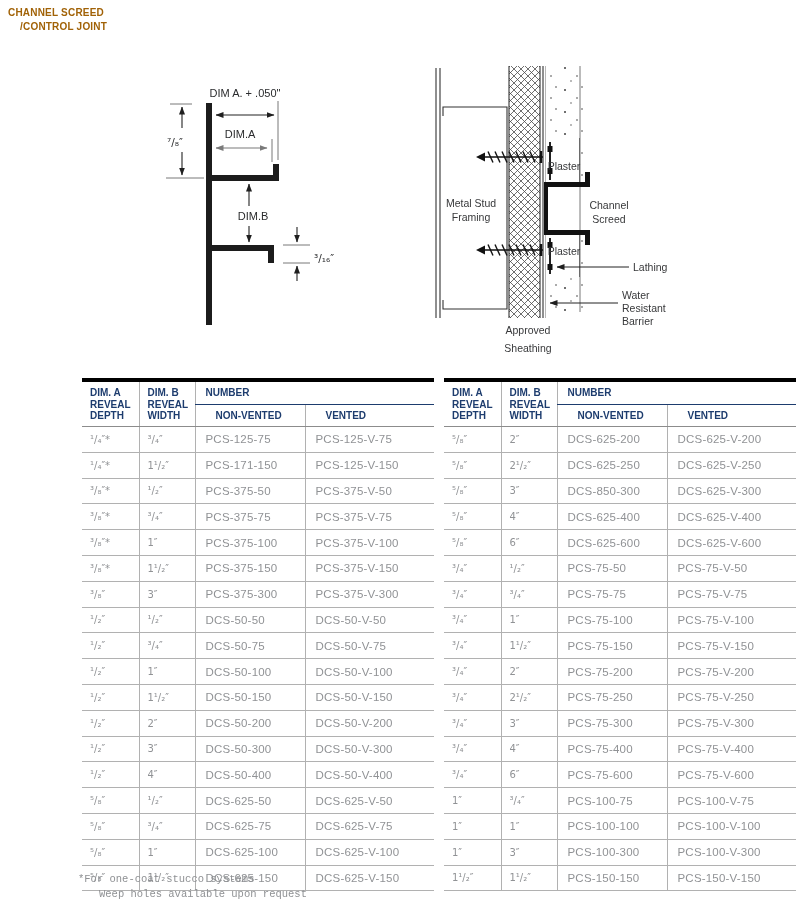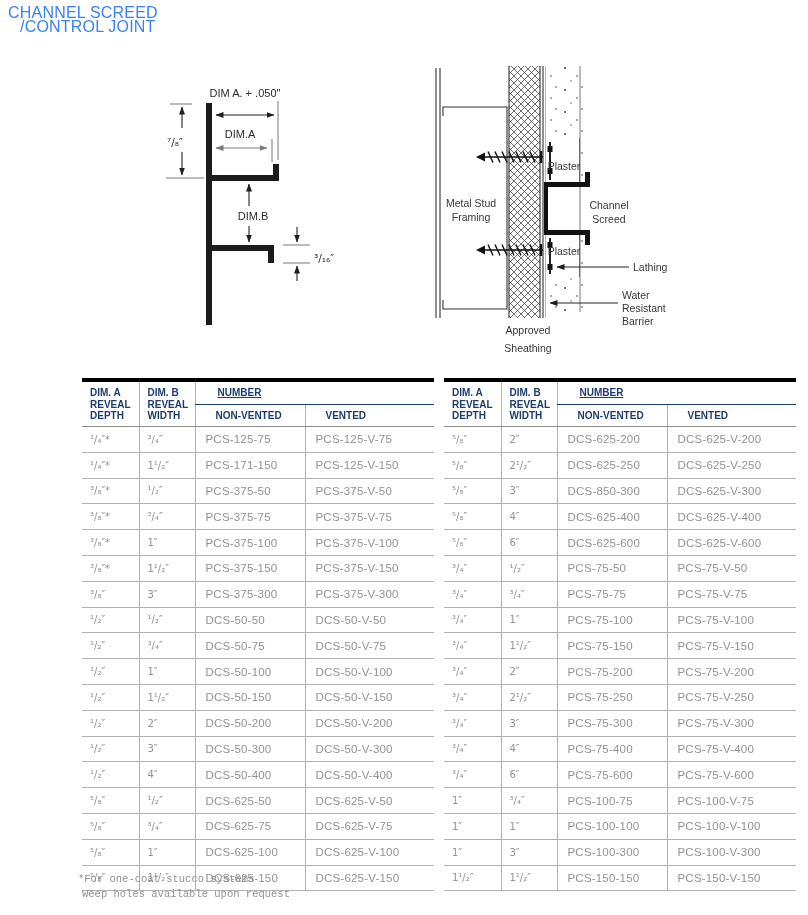--- a/index.html
+++ b/index.html
@@ -1,47 +1,47 @@
 <!DOCTYPE html>
 <html><head>
 <meta charset="utf-8">
 <style>
   html,body{margin:0;padding:0;background:#fff;}
   body{width:808px;height:915px;position:relative;overflow:hidden;
        font-family:"Liberation Sans",sans-serif;}
-  .title{position:absolute;left:8px;top:6px;color:#3b82f6;
-         font-weight:normal;font-size:16px;line-height:14px;letter-spacing:.2px;}
+  .title{position:absolute;left:8px;top:6px;color:#a16207;
+         font-weight:bold;font-size:10px;line-height:14px;letter-spacing:.2px;}
   .title .t2{margin-left:12px;}
   .diagram{position:absolute;}
   #profileSvg{left:120px;top:80px;}
   #sectionSvg{left:430px;top:62px;}
   .dlab{font-family:"Liberation Sans",sans-serif;font-size:11px;fill:#2a2b2d;}
   .frak{font-family:"DejaVu Sans",sans-serif;font-size:10.5px;}
   .slab{font-family:"Liberation Sans",sans-serif;font-size:10.5px;fill:#37383a;}
   .dim{stroke:#222;stroke-width:1.1;}
   .dimg{stroke:#7a7a7a;stroke-width:1.1;}
   .thin{stroke:#555;stroke-width:.8;}
   .ln{stroke:#333;stroke-width:1.1;fill:none;}
   .ldr{stroke:#222;stroke-width:1;}
   .ptable{position:absolute;top:378px;width:352px;border-collapse:collapse;
           table-layout:fixed;border-top:4px solid #000000;background:#fff;}
   #tblL{left:82px;} #tblR{left:444px;}
   .ptable th{color:#1d3c6e;font-weight:bold;font-size:10px;line-height:11.5px;
              text-align:left;vertical-align:top;padding:5px 2px 2px 8px;}
-  .ptable th.hnum{border-bottom:1.5px solid #1d3c6e;padding-left:22px;height:15px;text-decoration:underline;}
+  .ptable th.hnum{border-bottom:1.5px solid #1d3c6e;padding-left:10px;height:15px;}
   .ptable th.hsub{padding-left:20px;height:14px;}
   .ptable th.hspan,.ptable th.hsub{border-bottom:1px solid #8c8c8c;}
   .ptable .vline{border-left:1px solid #b1b1b1;}
   .ptable td{height:24.8px;padding:0 0 0 8px;border-bottom:1px solid #b1b1b1;
              font-size:11.5px;color:#909295;vertical-align:middle;}
   .ptable td.dimc{font-family:"DejaVu Sans",sans-serif;font-size:10px;}
   .ptable td.numc{padding-left:10px;letter-spacing:.2px;}
   .fnotes{position:absolute;left:78px;top:872px;font-size:10.5px;line-height:15px;
           color:#8f9194;font-family:Liberation Mono, monospace;}
-  .fnotes .f2{margin-left:4px;}
+  .fnotes .f2{margin-left:21px;}
 </style>
 </head>
 <body>
 
 <div class="title">
   <div>CHANNEL SCREED</div>
   <div class="t2">/CONTROL JOINT</div>
 </div>
 
 <svg id="profileSvg" class="diagram" width="300" height="260" viewBox="0 0 300 260">

